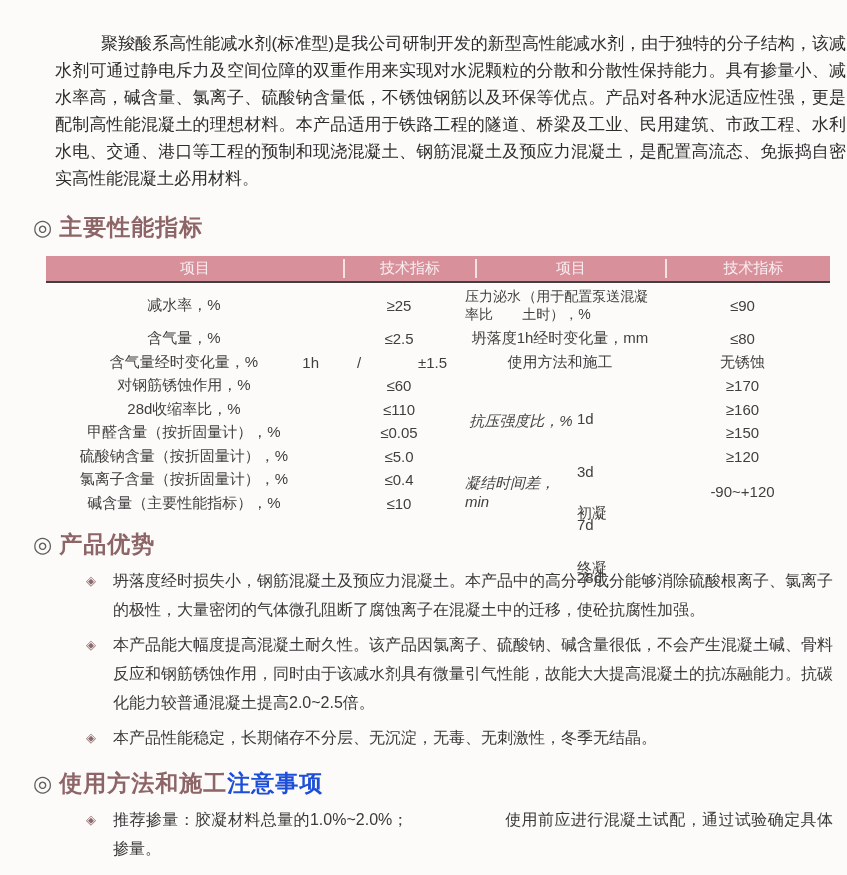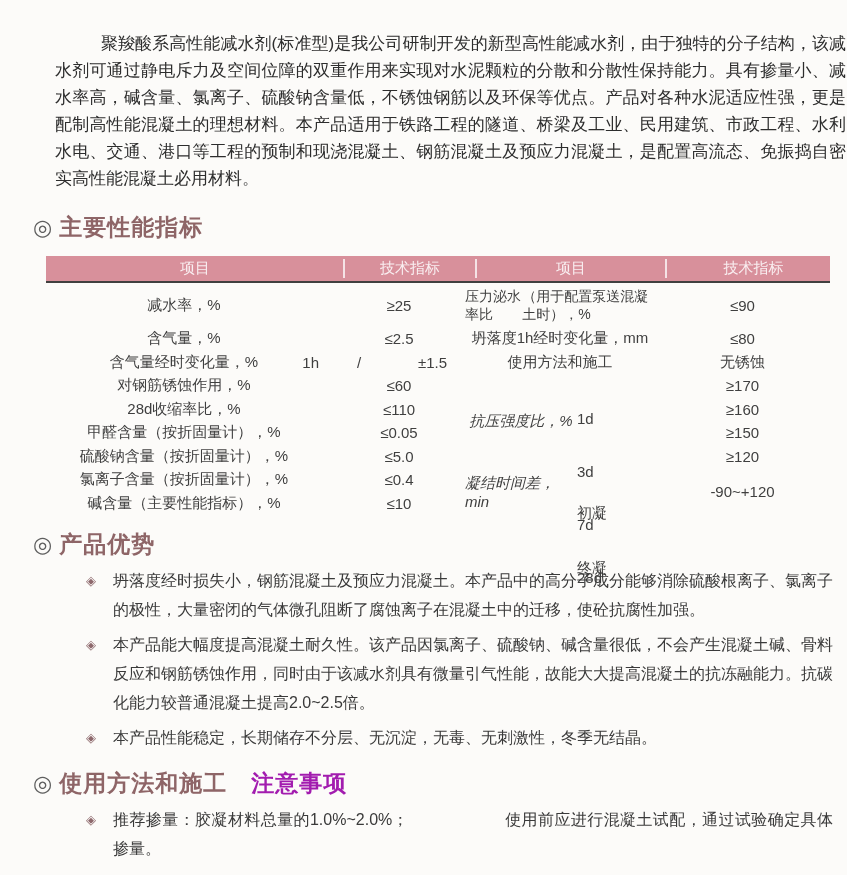--- a/index.html
+++ b/index.html
@@ -32,21 +32,21 @@
     display:flex;
     align-items:center;
   }
   .sec-h .marker {
     color:#5f5f5f;
     font-weight:normal;
     font-size:22px;
     margin-right:7px;
     letter-spacing:0;
   }
-  .sec-h .fade { color:#a21caf;margin-left:24px; }
+  .sec-h .fade { color:#1d4ed8; }
 
   
   .perf-table { width:795px; margin:13px 0 0 35px; font-size:15px; color:#3f3f3f; }
   .pt-header {
     display:grid;
     grid-template-columns:298px 132px 190px 175px;
     height:27px;
     background:#d8909b;
     border-bottom:2px solid #404040;
     margin-left:11px;

